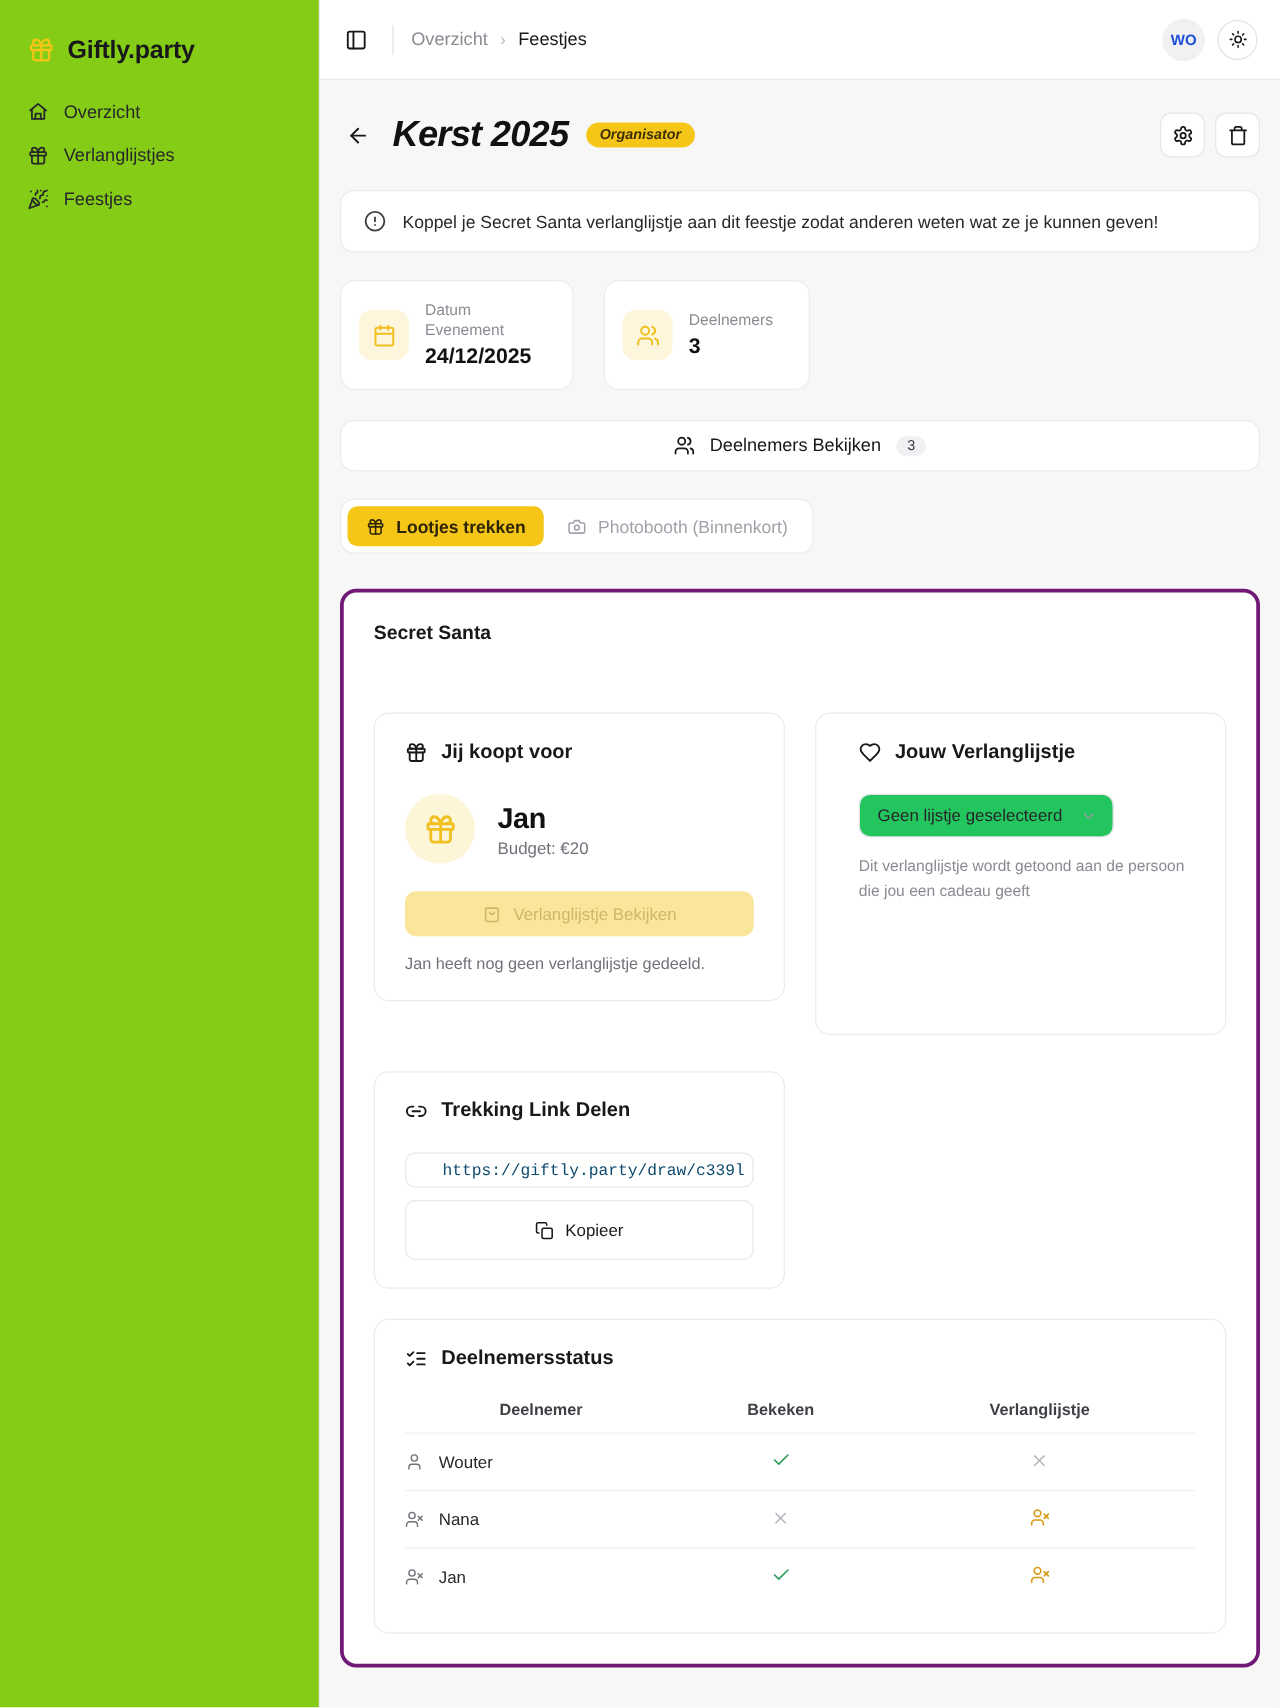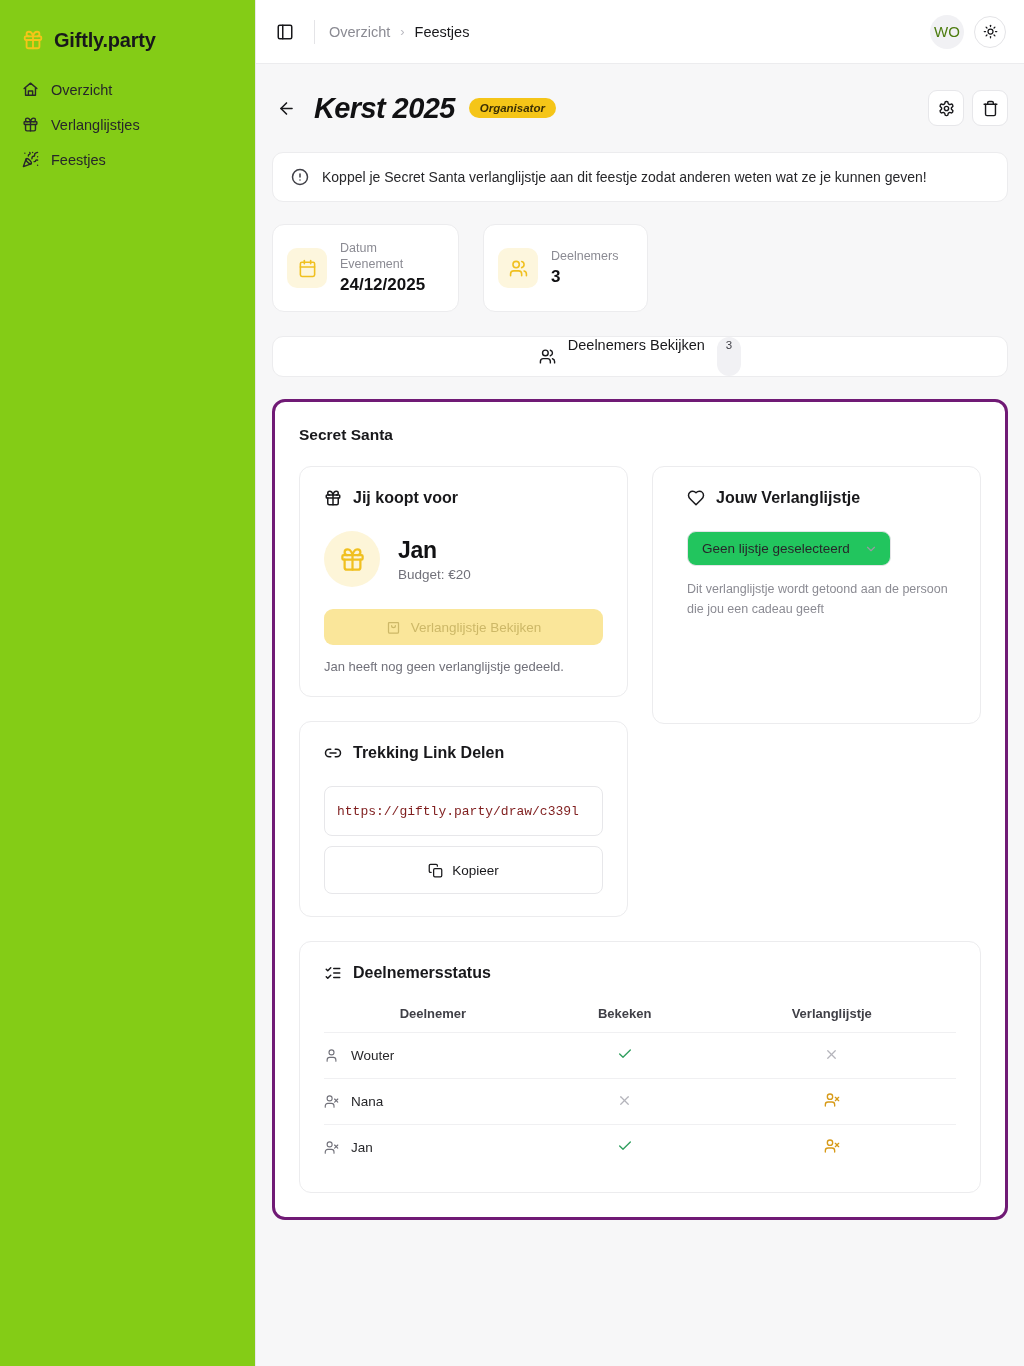--- a/index.html
+++ b/index.html
@@ -46,21 +46,21 @@
   }
   .vdiv { width: 1px; height: 24px; background: #e4e4e7; }
   .crumbs { display: flex; align-items: center; gap: 10px; font-size: 14.5px; }
   .crumb-muted { color: #8b8b93; cursor: pointer; }
   .crumb-sep { color: #b9b9c0; font-size: 13px; }
   .crumb-cur { color: #18181b; }
   .topbar-right { margin-left: auto; display: flex; align-items: center; gap: 10px; }
   .avatar {
     width: 34px; height: 34px; border-radius: 50%; background: #f1f1f4;
     display: flex; align-items: center; justify-content: center;
-    font-size: 15px; font-weight: 400; color: #4d7c0f; cursor: pointer;
+    font-size: 12px; font-weight: 700; color: #1d4ed8; cursor: pointer;
   }
   .round-btn {
     width: 32px; height: 32px; border-radius: 50%; background: #fff;
     border: 1px solid #e4e4e7; display: flex; align-items: center; justify-content: center;
     cursor: pointer; color: #18181b;
   }
 
   
   .content { flex: 1; overflow: hidden; padding: 26px 16px 0 16px; }
   .wrap { max-width: 740px; margin: 0 auto; }
@@ -95,21 +95,21 @@
   }
   .stat-ico {
     width: 40px; height: 40px; border-radius: 10px; background: #fdf6dd;
     display: flex; align-items: center; justify-content: center; flex: none;
   }
   .stat-label { font-size: 12.5px; color: #8b8b93; line-height: 1.25; max-width: 96px; }
   .stat-value { font-size: 17px; font-weight: 700; color: #111113; margin-top: 3px; }
 
   .view-participants {
     background: #fff; border: 1px solid #ececee; border-radius: 11px;
-    height: 41px; display: flex; justify-content: center; gap: 12px;
+    height: 41px; display: flex; align-items: center; justify-content: center; gap: 12px;
     font-size: 14.5px; color: #18181b; cursor: pointer; margin-bottom: 22px;
   }
   .count-pill {
     background: #f1f1f4; color: #3f3f46; font-size: 11.5px;
     padding: 2px 9px; border-radius: 999px; font-weight: 500;
   }
 
   .tabs {
     display: inline-flex; align-items: center; gap: 4px; background: #fff;
     border: 1px solid #ececee; border-radius: 11px; padding: 5px; margin-bottom: 28px;
@@ -124,21 +124,21 @@
   .panel {
     background: #fff; border: 3px solid #701a75; border-radius: 13px;
     padding: 24px; margin-bottom: 30px;
   }
   .panel-title { font-size: 15.5px; font-weight: 700; color: #18181b; margin-bottom: 22px; }
 
   .grid2 { display: flex; gap: 24px; align-items: flex-start; }
   .col { flex: 1 1 0; min-width: 0; display: flex; flex-direction: column; gap: 24px; }
 
   .card {
-    background: #fff; border: 1px solid #ececee; border-radius: 12px; padding: 22px 24px;
+    background: #fff; border: 1px solid #ececee; border-radius: 12px; padding: 22px 24px; margin-top: 32px;
   }
   .card-head { display: flex; align-items: center; gap: 11px; margin-bottom: 24px; }
   .card-title { font-size: 16px; font-weight: 600; color: #18181b; }
 
   .buy-row { display: flex; align-items: center; gap: 18px; margin-bottom: 22px; }
   .gift-circle {
     width: 56px; height: 56px; border-radius: 50%; background: #fdf5d8;
     display: flex; align-items: center; justify-content: center; flex: none;
   }
   .buy-name { font-size: 23px; font-weight: 700; color: #111113; letter-spacing: -0.3px; }
@@ -153,23 +153,23 @@
 
   .select-box {
     display: inline-flex; align-items: center; gap: 14px;
     border: 1px solid #e4e4e7; border-radius: 9px; background: #22c55e;
     padding: 9px 12px 9px 14px; font-size: 13.5px; color: #27272a;
     cursor: pointer; margin-bottom: 14px;
   }
   .select-note { font-size: 12.5px; color: #8b8b93; line-height: 1.55; max-width: 280px; }
 
   .url-input {
-    width: 100%; height: 50px; border: 1px solid #e7e7ea; border-radius: 8px;
-    background: #fff; padding: 0 12px; font-family: "Liberation Mono", monospace;
-    font-size: 13px; color: #7f1d1d; margin-bottom: 10px;
+    width: 100%; height: 28px; border: 1px solid #e7e7ea; border-radius: 8px;
+    background: #fff; padding: 0 29px; font-family: "Liberation Mono", monospace;
+    font-size: 13px; color: #0c4a6e; margin-bottom: 10px;
     overflow: hidden; white-space: nowrap; display: flex; align-items: center;
   }
   .copy-btn {
     width: 100%; height: 48px; border: 1px solid #e7e7ea; border-radius: 8px;
     background: #fff; display: flex; align-items: center; justify-content: center; gap: 9px;
     font-size: 13.5px; color: #18181b; cursor: pointer;
   }
 
   .status-card { margin-top: 24px; }
   table.status { width: 100%; border-collapse: collapse; margin-top: 4px; }
@@ -361,20 +361,42 @@
                 <circle cx="9" cy="7" r="4"></circle>
                 <path d="M22 21v-2a4 4 0 0 0-3-3.87"></path>
                 <path d="M16 3.13a4 4 0 0 1 0 7.75"></path>
             </svg>
           </span>
           <span>Deelnemers Bekijken</span>
           <span class="count-pill">3</span>
         </div>
 
         
+        <div class="tabs">
+          <div class="tab active">
+            <span class="ico">
+              <svg width="15" height="15" viewBox="0 0 24 24" fill="none" stroke="#2e2505" stroke-width="2" stroke-linecap="round" stroke-linejoin="round">
+                <rect x="3" y="8" width="18" height="4" rx="1"></rect>
+                  <path d="M12 8v13"></path>
+                  <path d="M19 12v7a2 2 0 0 1-2 2H7a2 2 0 0 1-2-2v-7"></path>
+                <path d="M7.5 8a2.5 2.5 0 0 1 0-5C11 3 12 8 12 8s1-5 4.5-5a2.5 2.5 0 0 1 0 5"></path>
+              </svg>
+            </span>
+            <span>Lootjes trekken</span>
+          </div>
+          <div class="tab disabled">
+            <span class="ico">
+              <svg width="15" height="15" viewBox="0 0 24 24" fill="none" stroke="#a1a1aa" stroke-width="2" stroke-linecap="round" stroke-linejoin="round">
+                <path d="M14.5 4h-5L7 7H4a2 2 0 0 0-2 2v9a2 2 0 0 0 2 2h16a2 2 0 0 0 2-2V9a2 2 0 0 0-2-2h-3l-2.5-3z"></path>
+                  <circle cx="12" cy="13" r="3"></circle>
+              </svg>
+            </span>
+            <span>Photobooth (Binnenkort)</span>
+          </div>
+        </div>
 
         
         <section class="panel">
           <div class="panel-title">Secret Santa</div>
 
           <div class="grid2">
 
             <div class="col">
 
               <div class="card">

